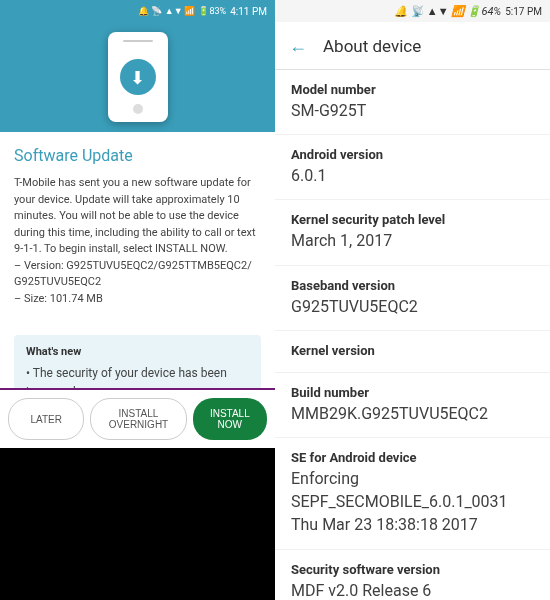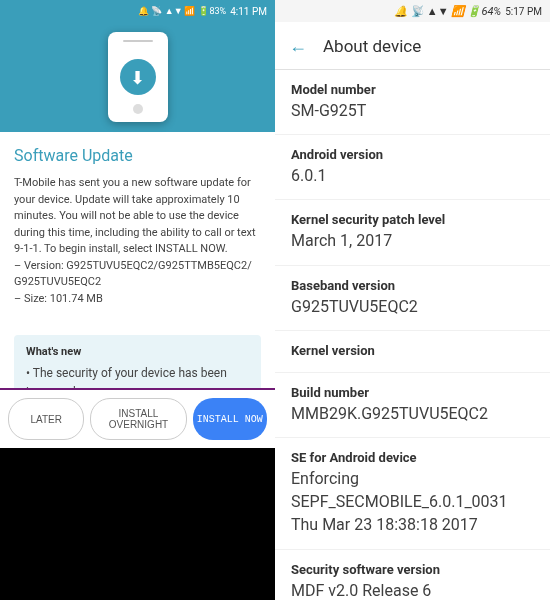--- a/index.html
+++ b/index.html
@@ -160,28 +160,27 @@
       color: #555;
       cursor: pointer;
       text-align: center;
       font-weight: 500;
     }
 
     .btn-install-now {
       flex: 1;
       padding: 9px 4px;
       border: none;
-      background: #3b82f6;
+      background: #15803d;
       border-radius: 20px;
       font-size: 10px;
       color: #fff;
       cursor: pointer;
       text-align: center;
       font-weight: 500;
-      font-family: Liberation Mono, monospace;
     }
 
     
     .right-panel {
       width: 275px;
       height: 600px;
       background: #fff;
       display: flex;
       flex-direction: column;
       overflow: hidden;

